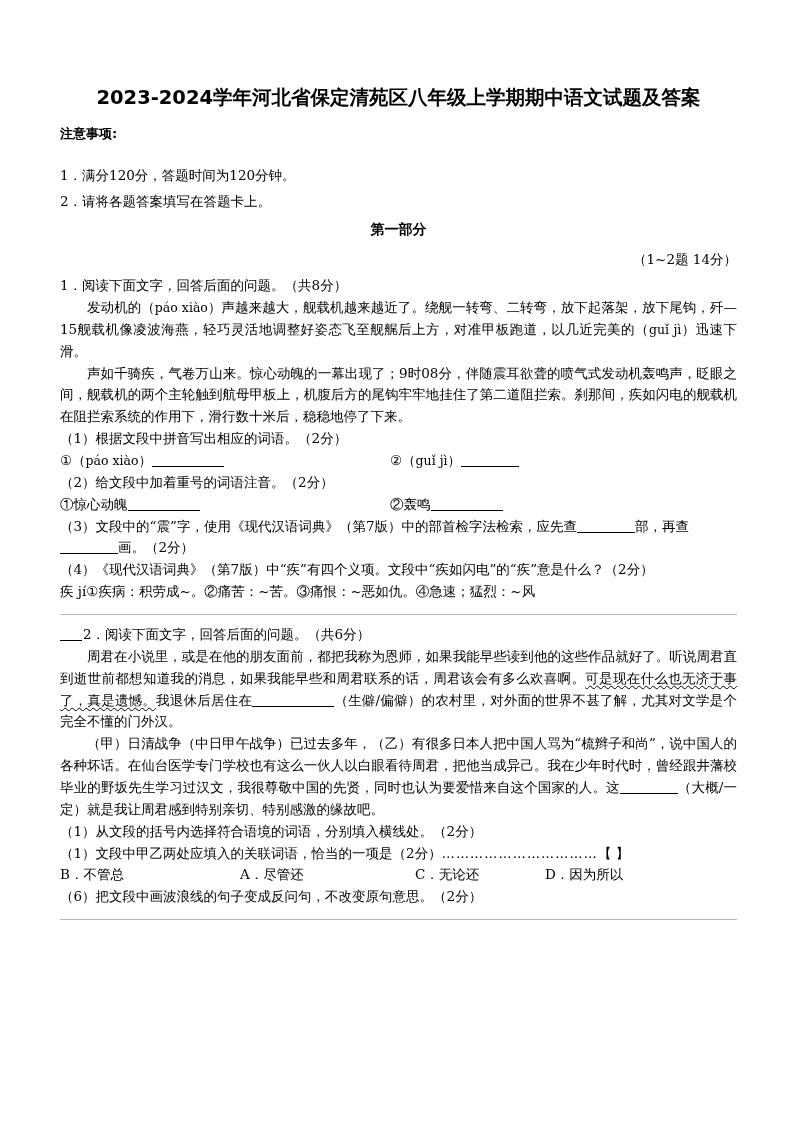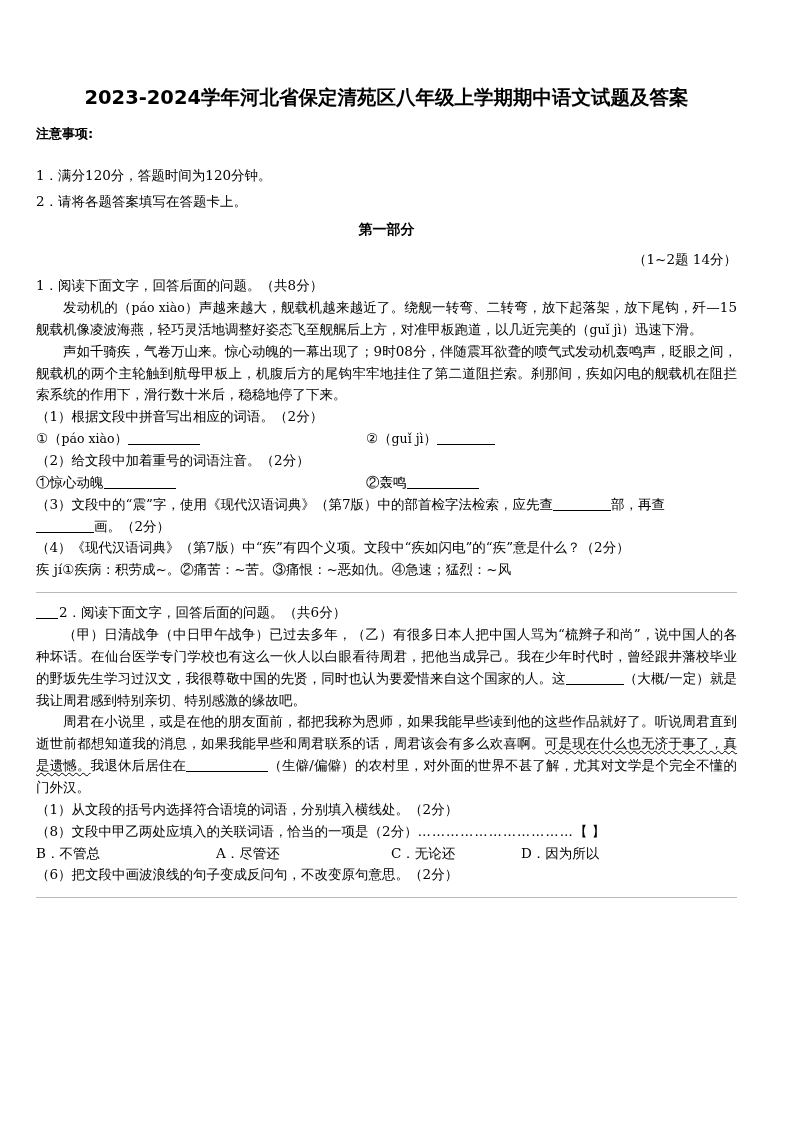--- a/index.html
+++ b/index.html
@@ -14,21 +14,21 @@
     color: #000000;
     position: relative;
     overflow: hidden;
   }
   .page {
     position: absolute;
     left: 0; top: 0;
     width: 793px;
     height: 1122px;
     box-sizing: border-box;
-    padding: 84px 56px 0 36px;
+    padding: 84px 56px 0 60px;
   }
   .doc-title {
     font-family: "DejaVu Sans", "Liberation Sans", sans-serif;
     font-size: 19.5px;
     font-weight: bold;
     text-align: center;
     letter-spacing: 0px;
     line-height: 1.4;
     margin: 0 0 14px 0;
     white-space: nowrap;
@@ -178,31 +178,31 @@
   <div class="q-line">（4）《现代汉语词典》（第7版）中“疾”有四个义项。文段中“疾如闪电”的“疾”意是什么？（2分）</div>
   <div class="q-line">疾 jí①疾病：积劳成~。②痛苦：~苦。③痛恨：~恶如仇。④急速；猛烈：~风</div>
 
   <hr class="rule">
 
   <p class="q-line">
     <span class="lead-underline"></span><span>2．阅读下面文字，回答后面的问题。（共6分）</span>
   </p>
 
   <p class="para">
+    <span>周君在小说里，或是在他的朋友面前，都把我称为恩师，如果我能早些读到他的这些作品就好了。听说周君直到逝世前都想知道我的消息，如果我能早些和周君联系的话，周君该会有多么欢喜啊。</span><span class="wavy">可是现在什么也无济于事了，真是遗憾。</span><span>我退休后居住在</span><span class="blank b-xl"></span><span>（生僻/偏僻）的农村里，对外面的世界不甚了解，尤其对文学是个完全不懂的门外汉。</span>
+  </p>
+
+  <p class="para">
     <span>（甲）日清战争（中日甲午战争）已过去多年，（乙）有很多日本人把中国人骂为“梳辫子和尚”，说中国人的各种坏话。在仙台医学专门学校也有这么一伙人以白眼看待周君，把他当成异己。我在少年时代时，曾经跟井藩校毕业的野坂先生学习过汉文，我很尊敬中国的先贤，同时也认为要爱惜来自这个国家的人。这</span><span class="blank b-md"></span><span>（大概/一定）就是我让周君感到特别亲切、特别感激的缘故吧。</span>
   </p>
 
-  <p class="para">
-    <span>周君在小说里，或是在他的朋友面前，都把我称为恩师，如果我能早些读到他的这些作品就好了。听说周君直到逝世前都想知道我的消息，如果我能早些和周君联系的话，周君该会有多么欢喜啊。</span><span class="wavy">可是现在什么也无济于事了，真是遗憾。</span><span>我退休后居住在</span><span class="blank b-xl"></span><span>（生僻/偏僻）的农村里，对外面的世界不甚了解，尤其对文学是个完全不懂的门外汉。</span>
-  </p>
-
   <div class="q-line">（1）从文段的括号内选择符合语境的词语，分别填入横线处。（2分）</div>
 
   <p class="q-line">
-    <span>（8）文段中甲乙两处应填入的关联词语，恰当的一项是（2分）</span><span class="dots">……………………………</span><span>【 】</span>
+    <span>（1）文段中甲乙两处应填入的关联词语，恰当的一项是（2分）</span><span class="dots">……………………………</span><span>【 】</span>
   </p>
 
   <div class="opts">
     <div class="o o2">B．不管总</div>
     <div class="o o1">A．尽管还</div>
     <div class="o o3">C．无论还</div>
     <div class="o o4">D．因为所以</div>
   </div>
 
   <div class="q-line">（6）把文段中画波浪线的句子变成反问句，不改变原句意思。（2分）</div>

